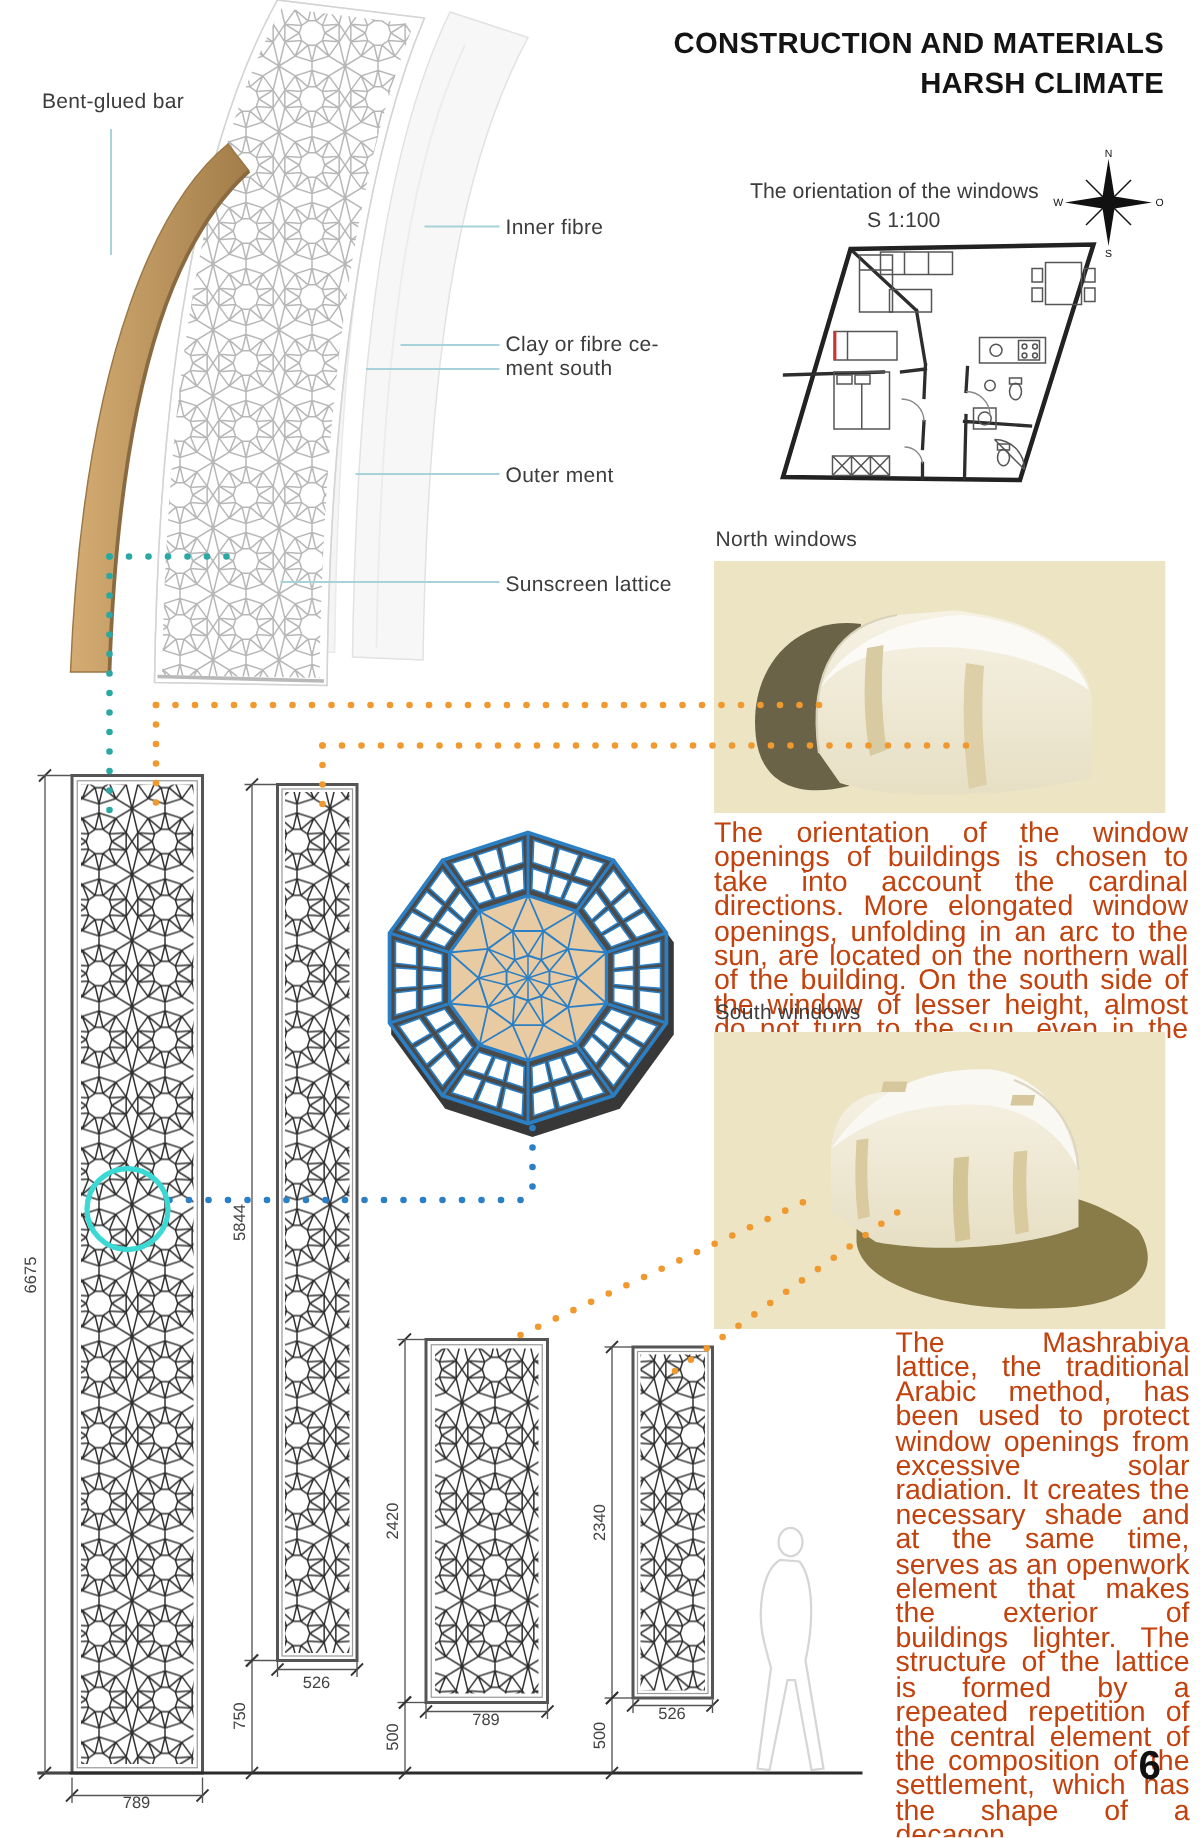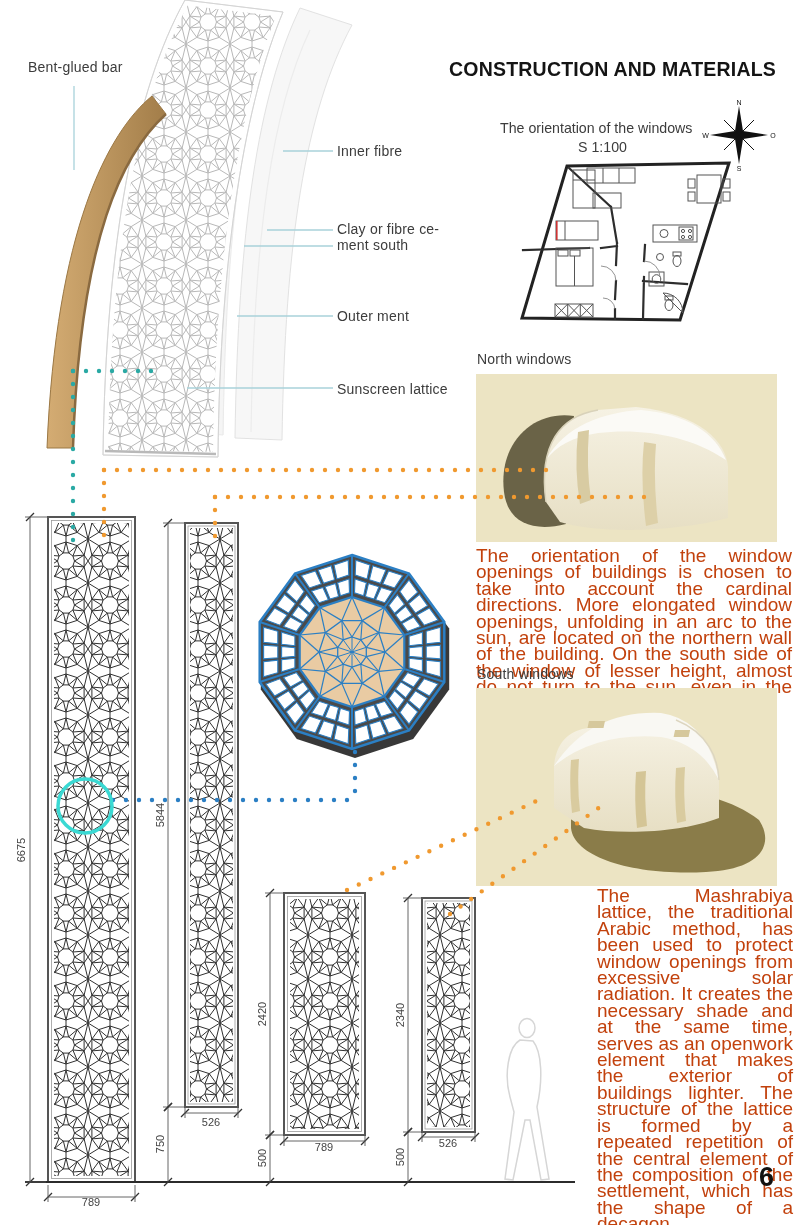--- a/index.html
+++ b/index.html
@@ -1,19 +1,19 @@
 <!DOCTYPE html>
 <html><head>
 <meta charset="utf-8">
 <style>
   html,body{margin:0;padding:0;background:#fff;}
   .page{position:relative;width:800px;height:1225px;background:#fff;overflow:hidden;
         font-family:"Liberation Sans",sans-serif;color:#3b3b3b;}
   .abs{position:absolute;}
-  .title{font-weight:bold;font-size:19.5px;line-height:27px;text-align:right;color:#141414;letter-spacing:.2px;margin-top:40px;}
+  .title{font-weight:bold;font-size:19.5px;line-height:27px;text-align:right;color:#141414;letter-spacing:.2px;}
   .lbl{font-size:14px;color:#3c3c3c;letter-spacing:.2px;white-space:nowrap;}
   .cap{font-size:14.2px;color:#3c3c3c;}
   .par{font-size:19px;line-height:16.4px;color:#c2410c;text-align:justify;}
   .dim{font-size:11px;color:#444;width:40px;text-align:center;}
   .dimv{transform:rotate(-90deg);}
   .pagenum{font-size:27px;font-weight:bold;color:#111;}
   svg{display:block;}
   .dotline{fill:none;stroke-width:4.4;stroke-linecap:round;stroke-dasharray:0 13;}
   .dt{stroke:#2aa9a4;} .do{stroke:#f0992f;} .db{stroke:#2b7fc4;}
   .wall{stroke:#2d2d2d;stroke-width:2.2;fill:none;stroke-linecap:square;}
@@ -83,20 +83,21 @@
 
   <div class="abs lbl" style="left:28px;top:59px">Bent-glued bar</div>
   <div class="abs lbl" style="left:337px;top:143px">Inner fibre</div>
   <div class="abs lbl" style="left:337px;top:221px">Clay or fibre ce-</div>
   <div class="abs lbl" style="left:337px;top:237px">ment south</div>
   <div class="abs lbl" style="left:337px;top:308px">Outer ment</div>
   <div class="abs lbl" style="left:337px;top:381px">Sunscreen lattice</div>
 
   <div class="abs title" style="right:24px;top:16px;width:400px">
     <div>CONSTRUCTION AND MATERIALS</div>
+    <div>HARSH CLIMATE</div>
   </div>
 
   <div class="abs cap" style="left:500px;top:120px;width:205px;">The orientation of the windows</div>
   <div class="abs cap" style="left:500px;top:139px;width:205px;text-align:center">S 1:100</div>
 
   <svg class="abs" style="left:702px;top:98px;width:74px;height:74px" viewBox="0 0 74 74">
     <line x1="22" y1="22" x2="52" y2="52" stroke="#111" stroke-width="1"></line>
     <line x1="52" y1="22" x2="22" y2="52" stroke="#111" stroke-width="1"></line>
     <path d="M37,8 L41,33 L37,37 L33,33 Z" fill="#111"></path>
     <path d="M66,37 L41,41 L37,37 L41,33 Z" fill="#111"></path>

